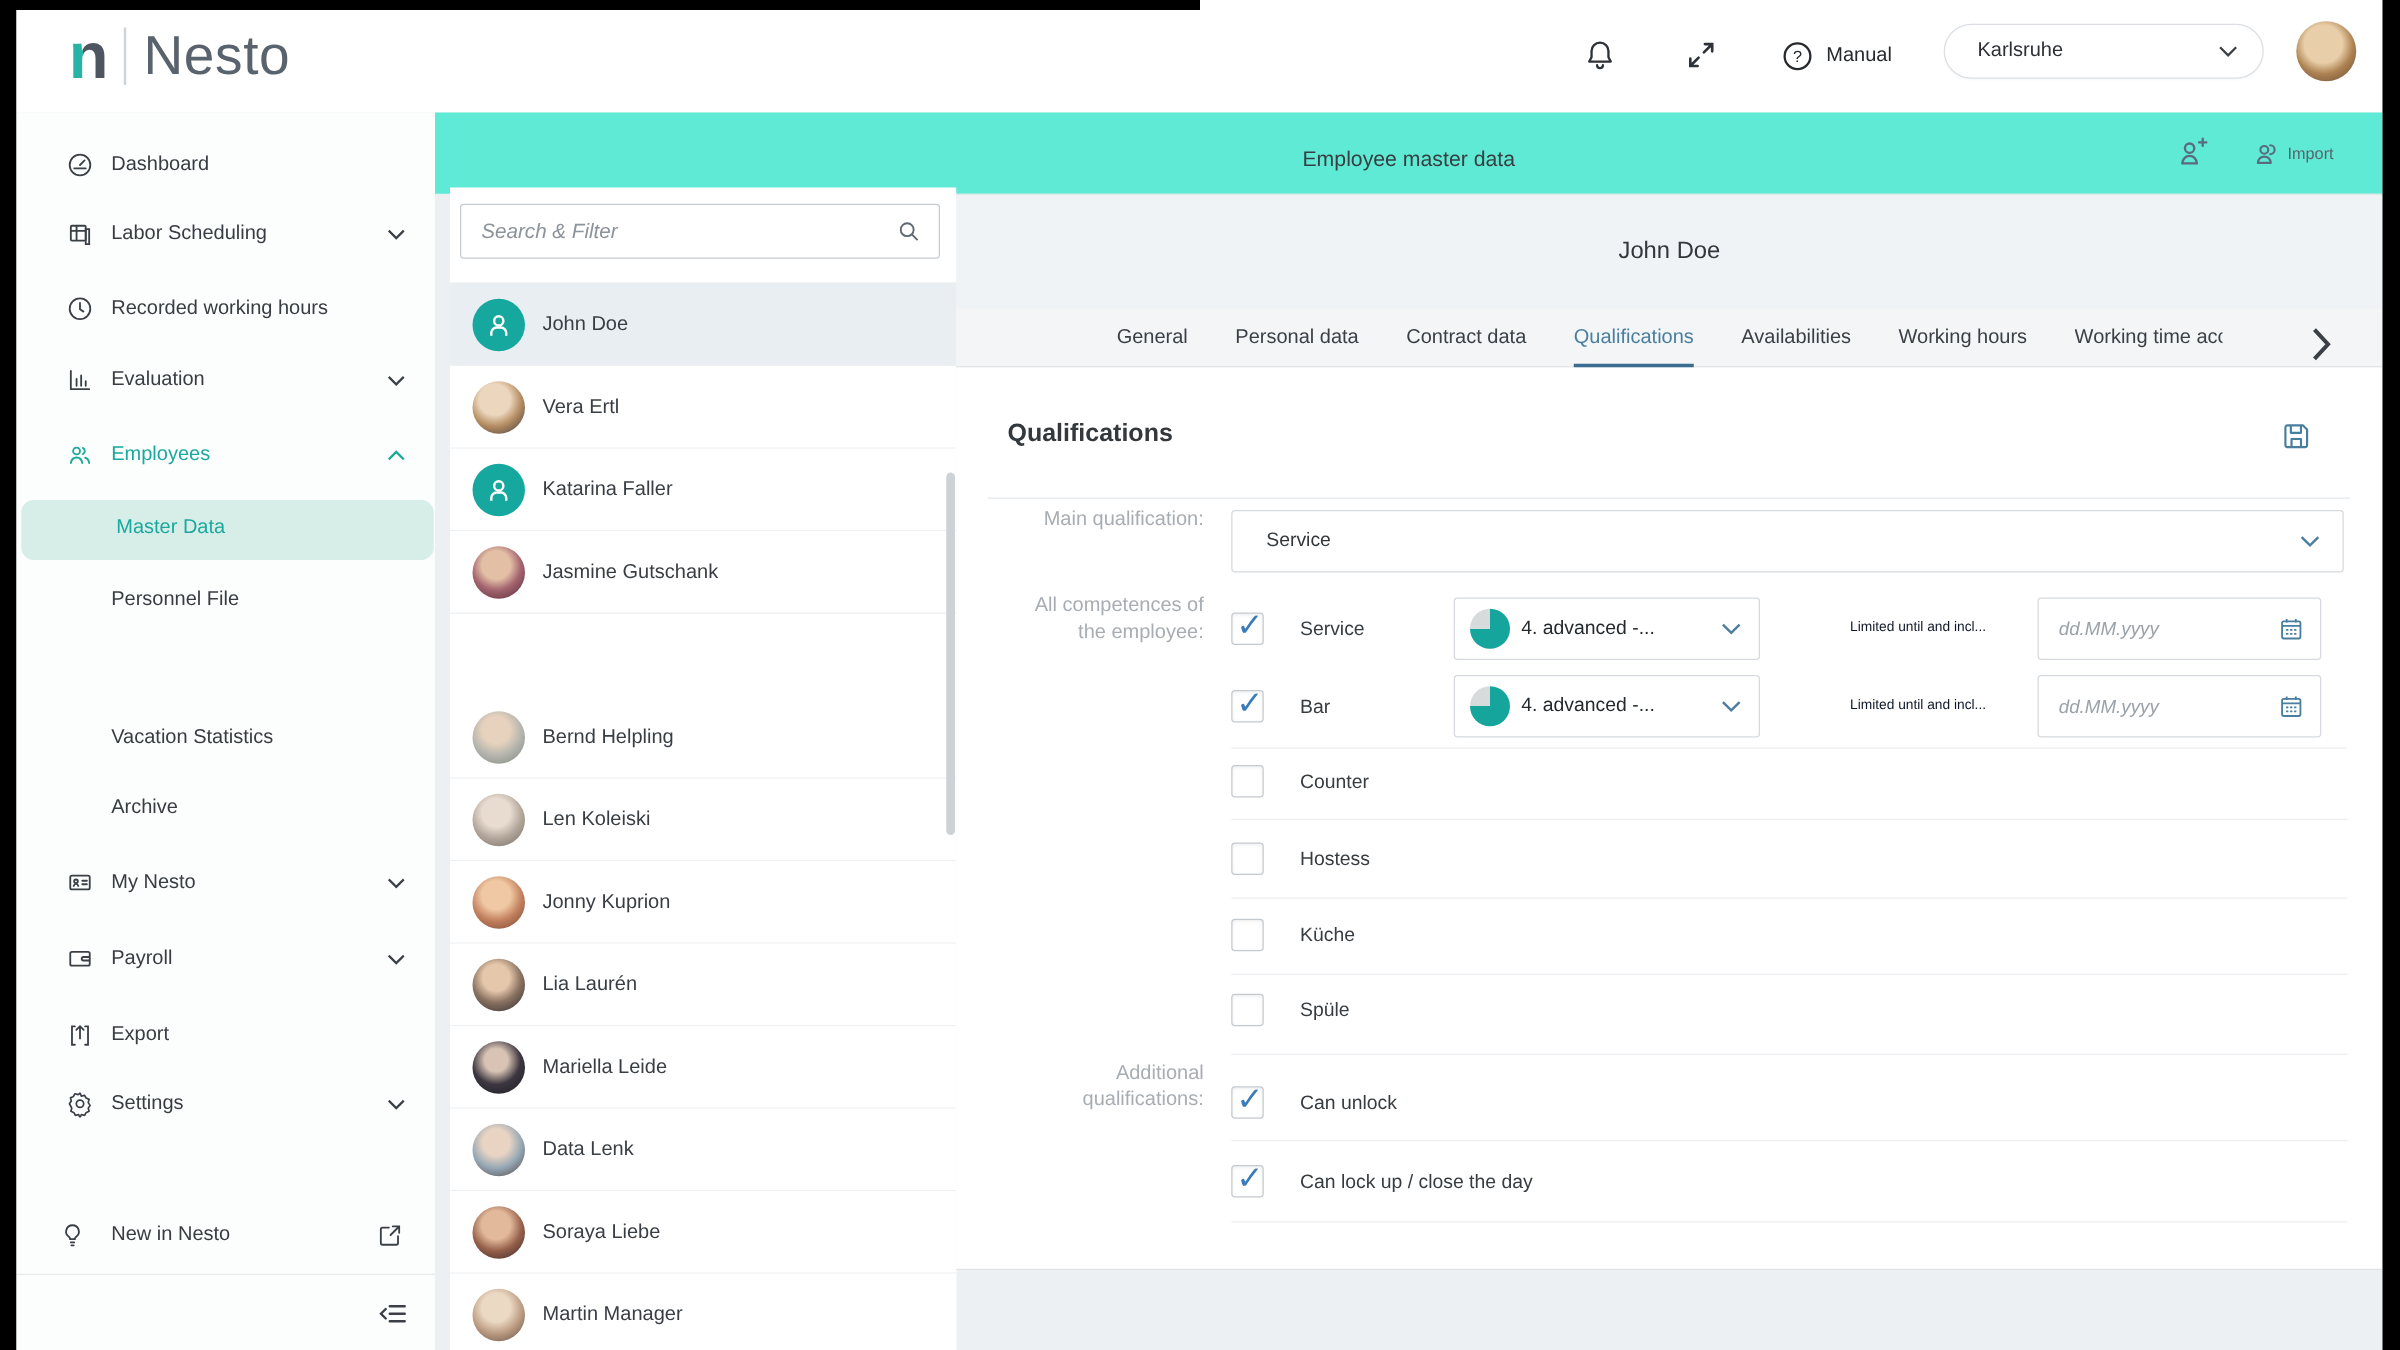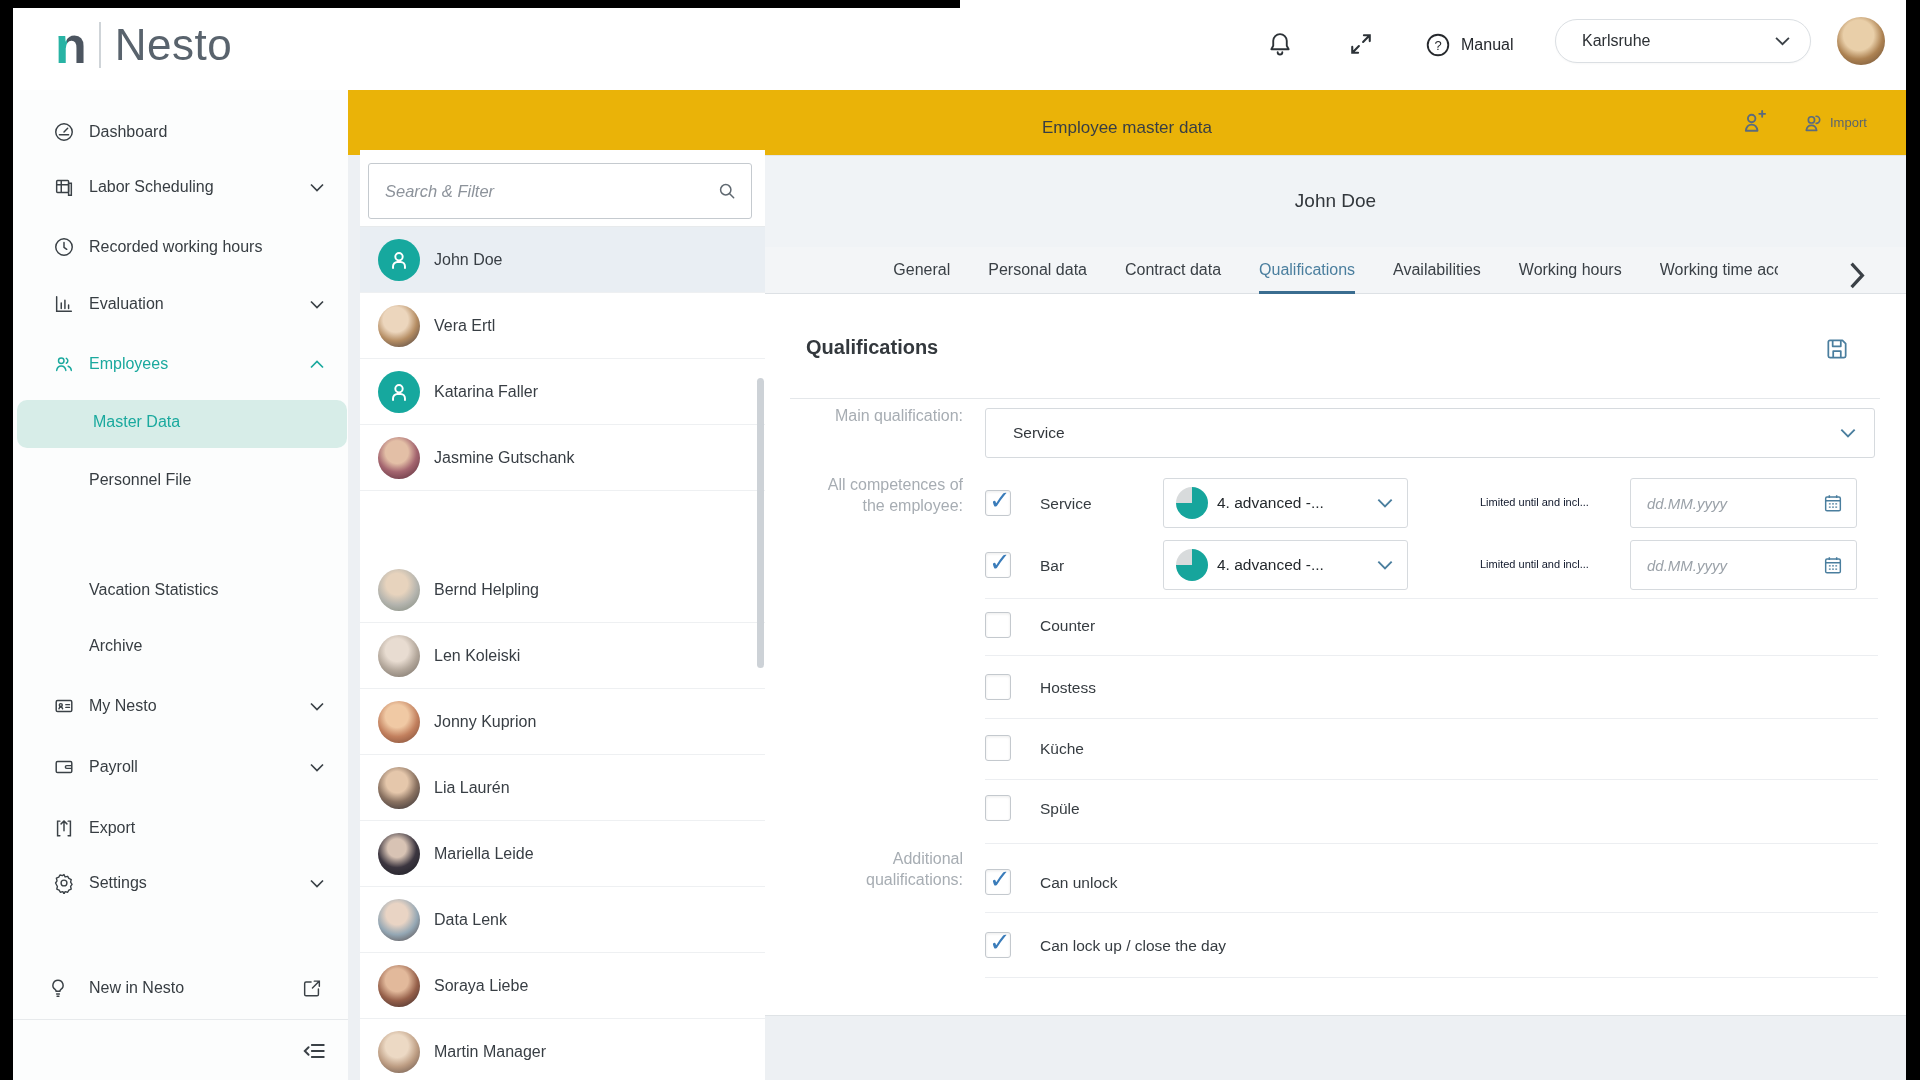--- a/index.html
+++ b/index.html
@@ -39,21 +39,21 @@
   .nav-item.teal .nav-lb, .nav-item.teal .nav-ic, .nav-item.teal .nav-chev { color:#1aa99e; }
   #pill-master { left:4px; top:310px; width:330px; height:48px; background:#d7ede8; border-radius:10px; }
   .sub-lb { position:absolute; left:76px; font-size:16px; color:#373d42; }
   .sub-lb.teal { color:#1aa99e; }
   #sb-divider { left:0; top:929px; width:335px; height:1px; background:#e7eaec; }
   #collapse-btn { left:288px; top:948px; width:26px; height:26px; color:#3a4046; cursor:pointer; }
   #newin-ext { position:absolute; left:288px; width:22px; height:22px; color:#3a4146; }
 
   
   #list-col { left:360px; top:150px; width:405px; height:930px; background:#fff; }
-  #search-box { left:8px; top:13px; width:384px; height:56px; border:1px solid #c5cacf; border-radius:3px;
+  #search-box { left:8px; top:13px; width:384px; height:44px; border:1px solid #c5cacf; border-radius:3px;
                 background:#fff; display:flex; align-items:center; }
   #search-box input { border:0; outline:0; flex:1; height:100%; padding:0 8px 0 16px; font-size:16.5px;
                       font-style:italic; color:#3a4046; background:transparent; font-family:inherit; }
   #search-box input::placeholder { color:#8d939b; }
   #search-ic { width:20px; height:20px; margin-right:14px; color:#5f6870; flex:0 0 auto; }
   #list-divider { left:0; top:76px; width:405px; height:1px; background:#e7eaec; }
   .emp-row { position:absolute; left:0; width:405px; height:66px; display:flex; align-items:center;
              border-bottom:1px solid #eef0f2; cursor:pointer; background:#fff; }
   .emp-row.selected { background:#e9eef3; }
   .emp-av { position:absolute; left:18px; width:42px; height:42px; border-radius:50%; overflow:hidden; }
@@ -66,21 +66,21 @@
   .av6{background:radial-gradient(circle at 45% 36%,#e8dcd1 0 32%,#b3a79b 58%,#6e675f 100%);}
   .av7{background:radial-gradient(circle at 45% 36%,#f0c9a4 0 32%,#c2805e 58%,#70412f 100%);}
   .av8{background:radial-gradient(circle at 45% 36%,#e5c7ab 0 30%,#8a7261 56%,#25242c 100%);}
   .av9{background:radial-gradient(circle at 45% 36%,#d8c3b4 0 26%,#3c3640 55%,#191c22 100%);}
   .av10{background:radial-gradient(circle at 45% 36%,#e9d4c4 0 30%,#94a7b4 58%,#4d3b38 100%);}
   .av11{background:radial-gradient(circle at 45% 36%,#e2b99b 0 32%,#96604a 58%,#2f2226 100%);}
   .av12{background:radial-gradient(circle at 45% 36%,#ecd9c4 0 32%,#bd9d83 58%,#584740 100%);}
   #list-scrollbar { left:757px; top:378px; width:7px; height:290px; background:#cdd2d7; border-radius:4px; }
 
   
-  #hdr-band { left:348px; top:90px; width:1558px; height:65px; background:#eab308; }
+  #hdr-band { left:348px; top:90px; width:1558px; height:65px; background:#5eead4; }
   #hdr-title { left:0; top:28px; width:1558px; text-align:center; font-size:17px; color:#383e44; }
   #hdr-divider { left:765px; top:155px; width:1141px; height:1px; background:#e2e5e8; }
   .hdr-ic { position:absolute; top:18px; width:28px; height:28px; color:#5b6b7d; cursor:pointer; }
   #import-group { position:absolute; left:1452px; top:20px; display:flex; align-items:center; gap:5px;
                   color:#5b6b7d; cursor:pointer; }
   #import-group svg { width:25px; height:25px; }
   #import-group span { font-size:13px; color:#5a646e; }
 
   #name-band { left:765px; top:156px; width:1141px; height:91px; background:#f0f3f6; }
   #emp-name { left:0; top:34px; width:1141px; text-align:center; font-size:19px; color:#32373c; }

